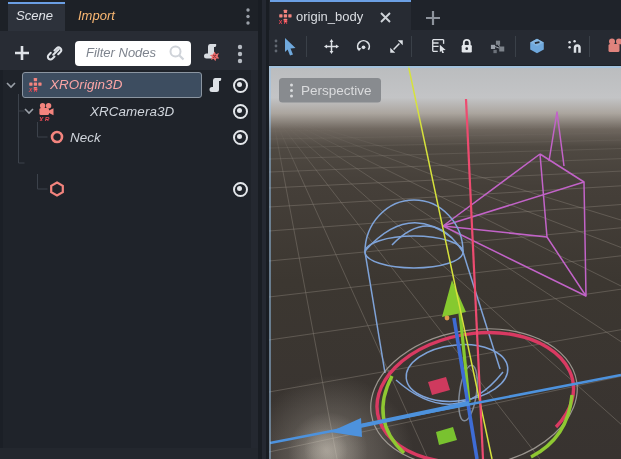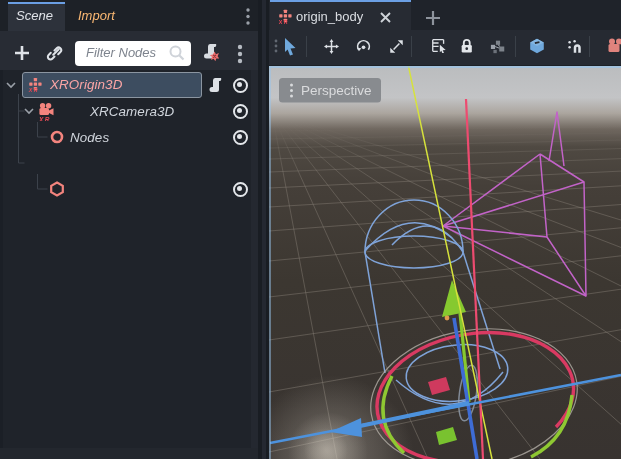--- a/index.html
+++ b/index.html
@@ -125,21 +125,21 @@
         <text x="5.7" y="18.5" font-size="6.5" font-weight="bold" fill="#e84a56" font-family="Liberation Sans">R</text>
       </svg>
       <span class="rowtxt" style="left:59px;margin-left:31px;">XRCamera3D</span>
       <span class="eye" style="top:5.5px"></span>
     </div>
 
     <div class="row" style="top:54px">
       <svg class="abs" style="left:50px;top:6px" width="14" height="14">
           <circle cx="7" cy="7" r="5" fill="none" stroke="#f3847e" stroke-width="2.6"></circle>
         </svg>
-      <span class="rowtxt" style="left:70px;">Nodes</span>
+      <span class="rowtxt" style="left:70px;">Neck</span>
       <span class="eye" style="top:5.5px"></span>
     </div>
 
 
     <div class="row" style="top:106px">
       <svg class="abs" style="left:49px;top:5px" width="16" height="16" viewBox="0 0 16 16">
           <path d="M8 1.5 L13.8 4.8 V11.2 L8 14.5 L2.2 11.2 V4.8 Z" fill="none" stroke="#f3847e" stroke-width="2.2"></path>
         </svg>
       <span class="eye" style="top:5.5px"></span>
     </div>

